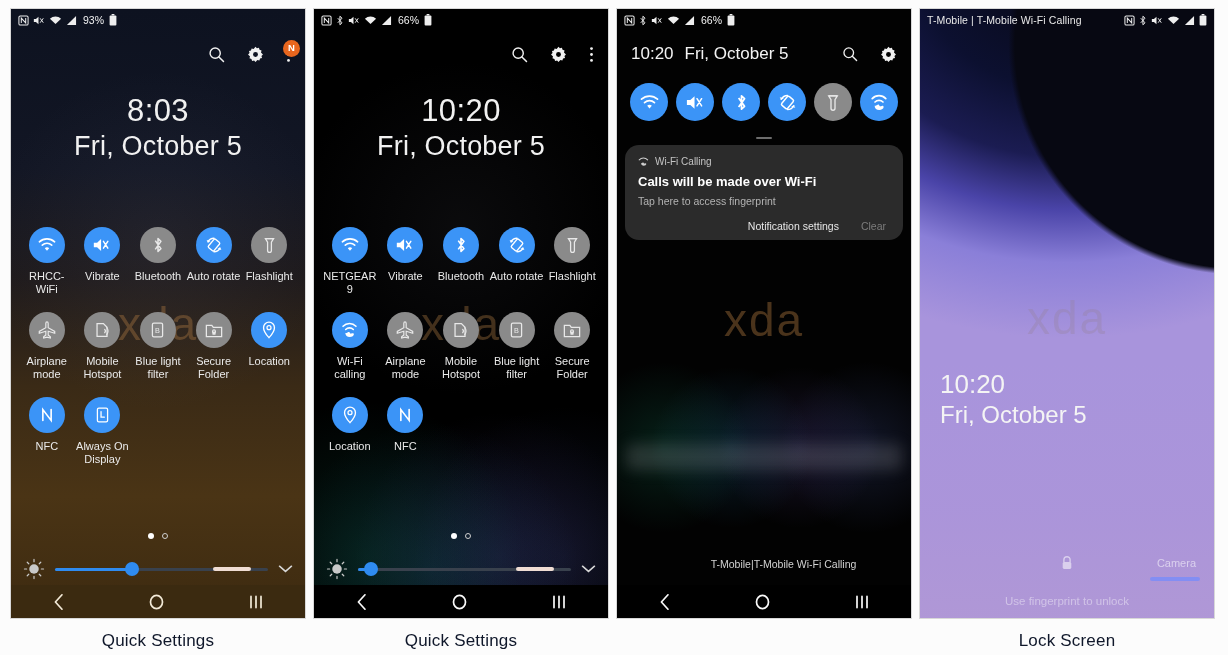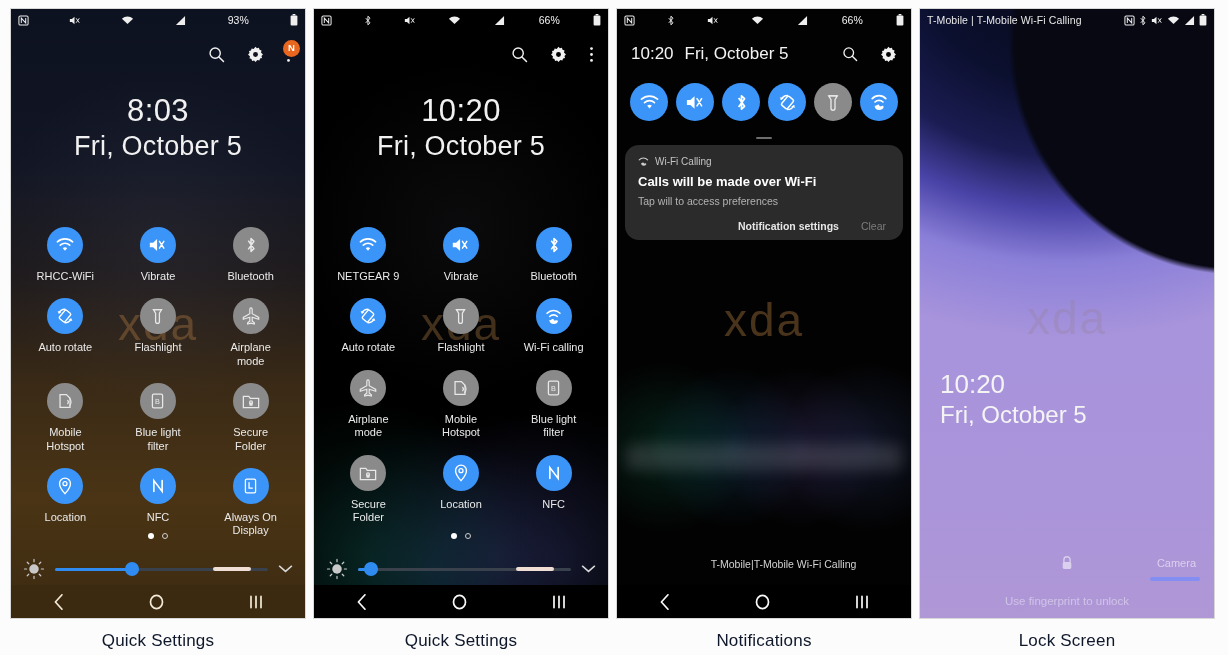--- a/index.html
+++ b/index.html
@@ -27,21 +27,21 @@
   }
   .caption{
     width:100%; text-align:center;
     font-size:17px; color:#0f172a;
     margin-top:12px; letter-spacing:.2px;
   }
 
   
   .statusbar{
     position:absolute; top:0; left:0; right:0; height:22px;
-    display:flex; align-items:center; justify-content:space-between;
+    display:flex; align-items:center; justify-content:flex-start;
     padding:0 7px; gap:4px;
     font-size:10.5px; color:#f2f2f2; z-index:9;
   }
   .statusbar .carrier{
     margin-right:auto; font-size:10.5px; color:#e8e8e8;
     letter-spacing:.1px; white-space:nowrap;
   }
   .sb-ico{ display:inline-block; line-height:0; }
   .sb-ico svg{ display:block; }
   .battpct{ font-size:10.5px; color:#f2f2f2; margin:0 1px 0 2px; }
@@ -65,21 +65,21 @@
   .clock-block{
     position:absolute; left:0; right:0; top:84px;
     text-align:center; color:#f1f1f1; z-index:7;
   }
   .clock-time{ font-size:31px; font-weight:300; line-height:1.18; letter-spacing:.4px; }
   .clock-date{ font-size:27px; font-weight:300; line-height:1.2; letter-spacing:.2px; }
 
   
   .tile-grid{
     position:absolute; left:0; right:0; top:218px;
-    display:grid; grid-template-columns:repeat(3,1fr);
+    display:grid; grid-template-columns:repeat(5,1fr);
     row-gap:15px; padding:0 8px; z-index:7;
   }
   .tile{ display:flex; flex-direction:column; align-items:center; cursor:pointer; }
   .tile-circle{
     width:36px; height:36px; border-radius:50%;
     display:flex; align-items:center; justify-content:center;
     background:#8a8a8a;
   }
   .tile-circle.on{ background:#3b94f7; }
   .tile-circle svg{ display:block; }
@@ -202,21 +202,21 @@
     z-index:7;
   }
   .notif-approw{ display:flex; align-items:center; gap:6px; }
   .notif-app{ font-size:10px; color:#c4c4c4; }
   .notif-title{ font-size:13px; color:#ffffff; font-weight:bold; margin-top:7px; }
   .notif-sub{ font-size:10.5px; color:#b3b3b3; margin-top:6px; }
   .notif-actions{
     display:flex; justify-content:flex-end; gap:22px;
     margin-top:13px; padding-right:4px;
   }
-  .notif-act{ font-size:10.5px; color:#e6e6e6; font-weight:bold; cursor:pointer; }
+  .notif-act{ font-size:10.5px; color:#e6e6e6; font-weight:normal; cursor:pointer; }
   .notif-act.dim{ color:#7c7c7c; font-weight:normal; }
 
   .blur-band{
     position:absolute; left:9px; right:9px; top:435px; height:26px;
     background:rgba(160,160,165,.22);
     filter:blur(7px); border-radius:6px; z-index:6;
   }
   .p3-carrier{
     position:absolute; left:0; right:0; bottom:48px;
     text-align:center; font-size:10.5px; color:#d2d2d2; z-index:7;padding-left:39px;
@@ -802,21 +802,21 @@
 
       <div class="notif-card">
         <div class="notif-approw">
           <span style="line-height:0"><svg width="11" height="10" viewBox="0 0 13 11">
                 <path d="M1.4 3a7 7 0 0 1 10 0" stroke="#cfcfcf" stroke-width="1.2" fill="none" stroke-linecap="round"></path>
                 <path d="M3.6 6.6c0 2 1.4 3.2 3.2 3.2s3-1 3-2c0-.7-.6-.9-1.1-.8l-.9.3c-.4.1-.6 0-.8-.3l-.4-.6c-.2-.3-.5-.4-.9-.2l-1.1.6c-.6.3-1-.1-1-.2z" fill="#cfcfcf"></path>
               </svg></span>
           <span class="notif-app">Wi-Fi Calling</span>
         </div>
         <div class="notif-title">Calls will be made over Wi-Fi</div>
-        <div class="notif-sub">Tap will to access preferences</div>
+        <div class="notif-sub">Tap here to access fingerprint</div>
         <div class="notif-actions">
           <span class="notif-act">Notification settings</span>
           <span class="notif-act dim">Clear</span>
         </div>
       </div>
 
       <div class="blur-band"></div>
 
       <div class="p3-carrier">T-Mobile|T-Mobile Wi-Fi Calling</div>
 
@@ -827,21 +827,20 @@
         <span class="navbtn"><svg width="17" height="18" viewBox="0 0 17 18">
               <ellipse cx="8.5" cy="9" rx="6" ry="6.6" fill="none" stroke="#fafafa" stroke-width="1.7"></ellipse>
             </svg></span>
         <span class="navbtn"><svg width="14" height="16" viewBox="0 0 14 16">
               <g stroke="#fafafa" stroke-width="1.7" stroke-linecap="round">
                 <path d="M2 2.4v11.2M7 2.4v11.2M12 2.4v11.2"></path>
               </g>
             </svg></span>
       </div>
     </div>
-    <div class="caption">Notifications</div>
   </div>
 
   <div class="panel-wrap">
     <div class="phone">
       <div class="bg-p4"></div>
       <div class="xda p4" style="top:286px">xda</div>
 
       <div class="statusbar">
         <span class="carrier">T-Mobile | T-Mobile Wi-Fi Calling</span>
         <span class="sb-ico">

